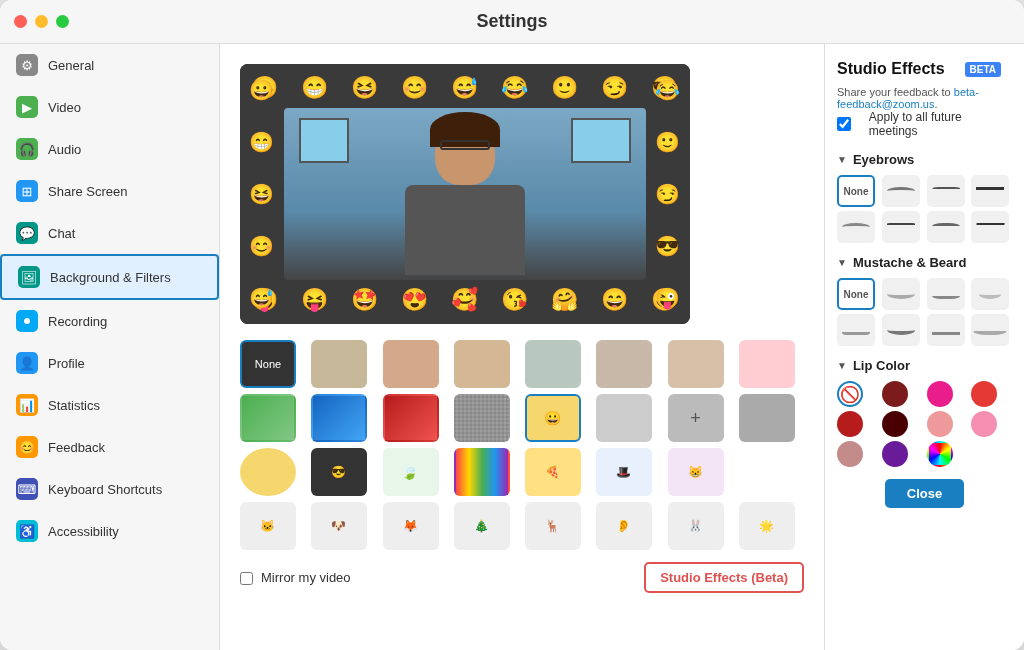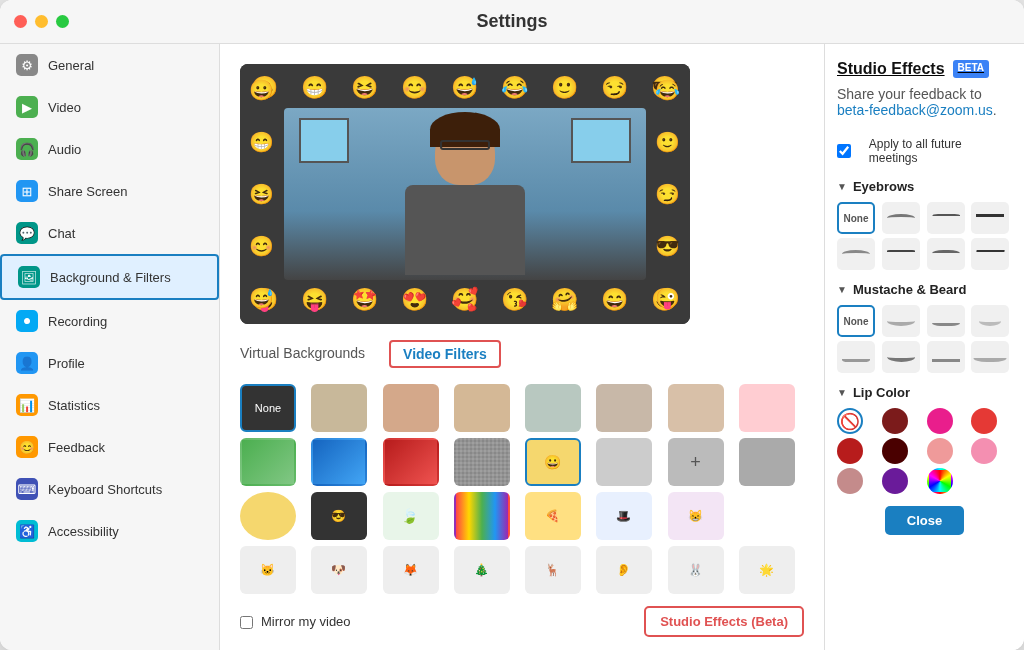--- a/index.html
+++ b/index.html
@@ -187,41 +187,41 @@
     .right-panel {
       width: 200px;
       border-left: 1px solid #ddd;
       padding: 16px 12px;
       overflow-y: auto;
       flex-shrink: 0;
       background: #fff;
     }
     .panel-header {
       display: flex;
-      gap: 8px;
+      align-items: center;
+      gap: 20px;
       margin-bottom: 8px;
-      text-decoration: underline;
     }
     .panel-title {
       font-size: 16px;
       font-weight: 700;
       color: #111;
     }
     .beta-badge {
       background: #3b82f6;
       color: white;
       font-size: 10px;
       font-weight: 700;
       padding: 2px 5px;
       border-radius: 3px;
     }
     .panel-link {
-      font-size: 14px;
+      font-size: 11px;
       color: #555;
-      margin-bottom: 19px;
+      margin-bottom: 0;
     }
     .panel-link a { color: #1a7fc1; text-decoration: none; }
     .apply-row {
       display: flex;
       align-items: center;
       gap: 18px;
       margin-bottom: 14px;
       font-size: 12px;
       color: #333;
     }
@@ -419,24 +419,20 @@
 
                 <div style="position:absolute;top:20px;left:5px;right:5px;height:10px;border:2px solid #333;border-radius:3px;"></div>
               </div>
 
               <div style="width:120px;height:90px;background:#555;border-radius:8px 8px 0 0;"></div>
             </div>
           </div>
         </div>
       </div>
 
-      <div class="tabs-row">
-        <span class="tab-label">Virtual Backgrounds</span>
-        <span class="tab-label active">Video Filters</span>
-      </div>
 
       <div class="filter-grid">
         <div class="filter-item dark selected">
           <span style="font-size:11px;color:white;">None</span>
         </div>
         <div class="filter-item f1"></div>
         <div class="filter-item f2"></div>
         <div class="filter-item f1" style="background:#d4b896;"></div>
         <div class="filter-item" style="background:#b8c8c0;"></div>
         <div class="filter-item" style="background:#c8b8a8;"></div>

